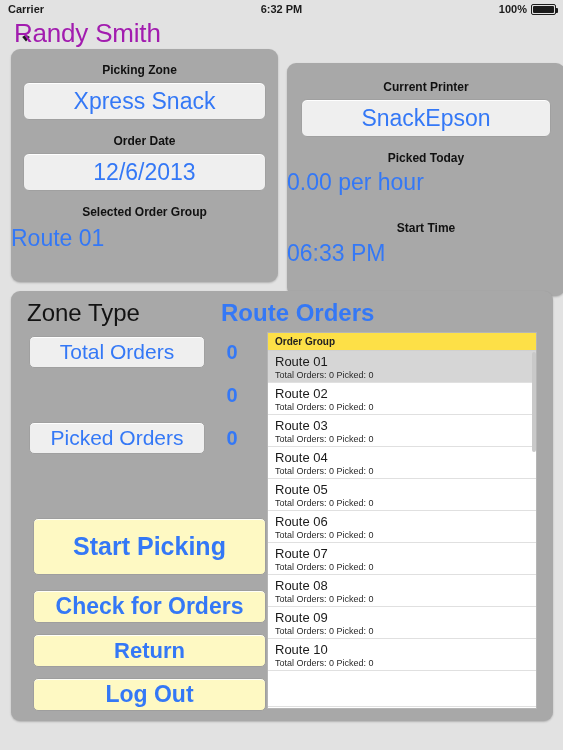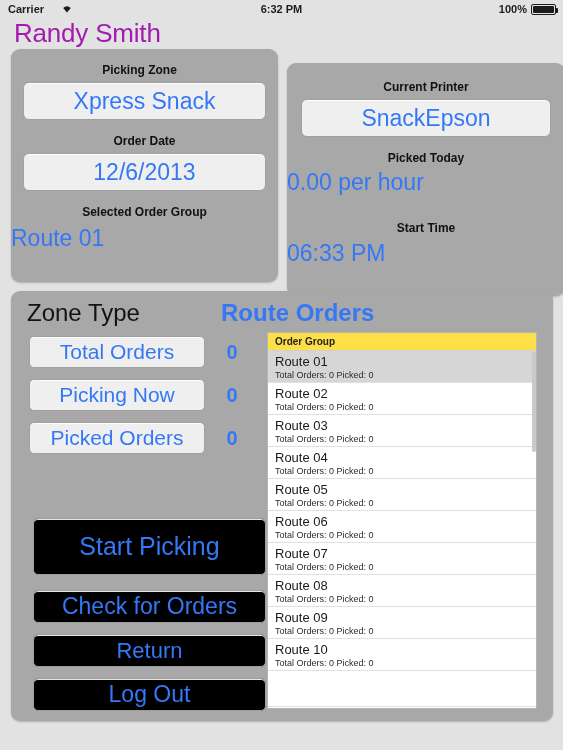--- a/index.html
+++ b/index.html
@@ -33,20 +33,21 @@
     font-size: 11px;
     color: #1c1c1c;
     font-weight: bold;
   }
   .status-left {
     position: absolute;
     left: 8px; top: 3px;
     display: flex;
     align-items: center;
     gap: 17px;
+    flex-direction: column;
   }
   .status-center {
     position: absolute;
     left: 0; right: 0; top: 3px;
     text-align: center;
   }
   .status-right {
     position: absolute;
     right: 7px; top: 3px;
     display: flex;
@@ -186,28 +187,29 @@
     justify-content: center;
   }
   .stat-count.c1 { top: 45px; }
   .stat-count.c2 { top: 88px; }
   .stat-count.c3 { top: 131px; }
 
   .action-btn {
     position: absolute;
     left: 22px;
     width: 233px;
-    background: #000000;
+    background: #fef9c3;
     border: 1px solid #9e9e9e;
     border-radius: 5px;
     color: #3478f6;
     display: flex;
     align-items: center;
     justify-content: center;
     box-shadow: inset 0 1px 0 rgba(255,255,255,0.9);
+    font-weight: bold;
   }
   .action-btn.start  { top: 227px; height: 57px; font-size: 25px; }
   .action-btn.check  { top: 299px; height: 33px; font-size: 23px; }
   .action-btn.return { top: 343px; height: 33px; font-size: 22px; }
   .action-btn.logout { top: 387px; height: 33px; font-size: 23px; }
 
   
   .table-wrap {
     position: absolute;
     left: 256px;
@@ -305,21 +307,20 @@
   </div>
 
   <div class="panel panel-main">
 
     <div class="zone-type-label">Zone Type</div>
     <div class="zone-type-value">Route Orders</div>
 
     <div class="stat-btn b1">Total Orders</div>
     <div class="stat-count c1">0</div>
 
-    <div class="stat-btn b2">Picking Now</div>
     <div class="stat-count c2">0</div>
 
     <div class="stat-btn b3">Picked Orders</div>
     <div class="stat-count c3">0</div>
 
     <div class="action-btn start">Start Picking</div>
     <div class="action-btn check">Check for Orders</div>
     <div class="action-btn return">Return</div>
     <div class="action-btn logout">Log Out</div>
 

